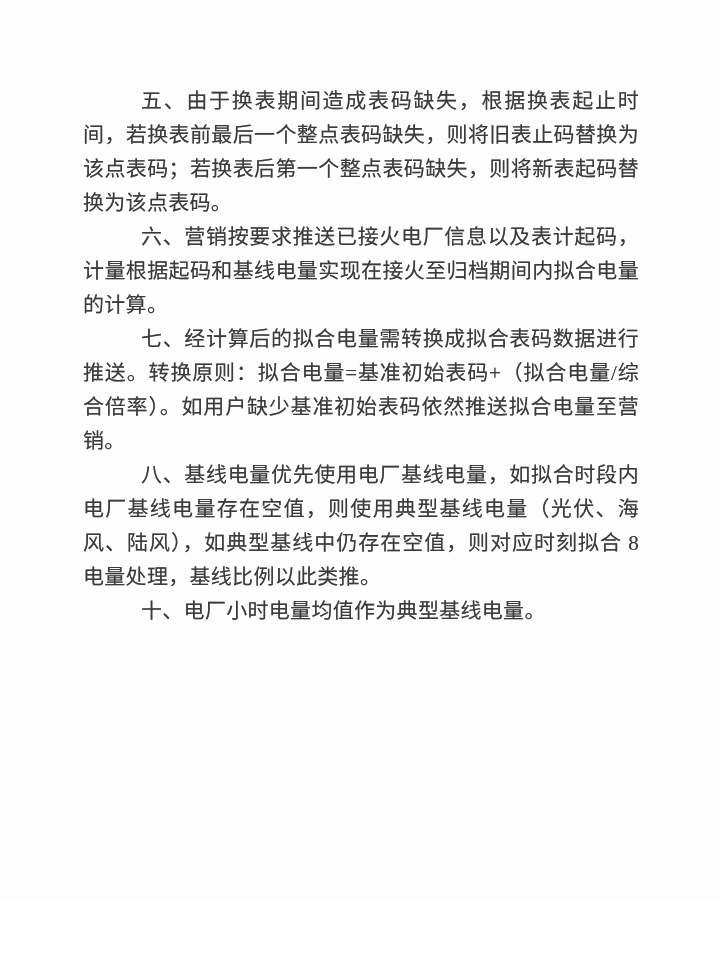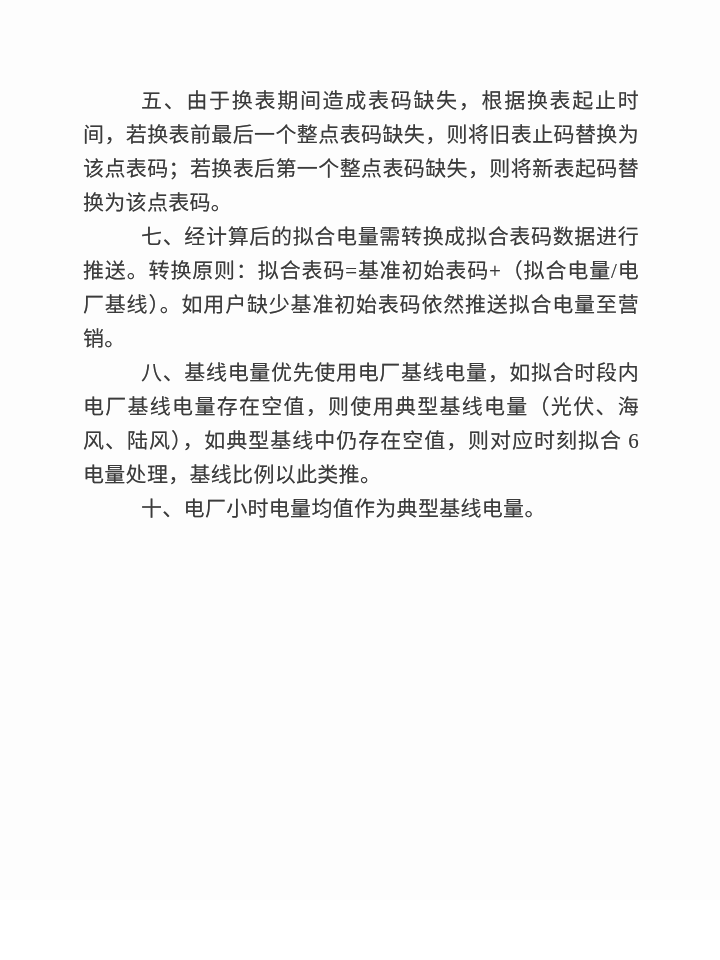--- a/index.html
+++ b/index.html
@@ -43,20 +43,21 @@
     color: #4c1d95;
     letter-spacing: 1px;
   }
 </style>
 </head>
 <body>
 
 <div class="page">
   <div class="doc-body">
     <p class="para">五、由于换表期间造成表码缺失，根据换表起止时间，若换表前最后一个整点表码缺失，则将旧表止码替换为该点表码；若换表后第一个整点表码缺失，则将新表起码替换为该点表码。</p>
-    <p class="para">七、经计算后的拟合电量需转换成拟合表码数据进行推送。转换原则：拟合表码=基准初始表码+（拟合电量/电厂基线）。如用户缺少基准初始表码依然推送拟合电量至营销。</p>
-    <p class="para">八、基线电量优先使用电厂基线电量，如拟合时段内电厂基线电量存在空值，则使用典型基线电量（光伏、海风、陆风），如典型基线中仍存在空值，则对应时刻拟合 6 电量处理，基线比例以此类推。</p>
+    <p class="para">六、营销按要求推送已接火电厂信息以及表计起码，计量根据起码和基线电量实现在接火至归档期间内拟合电量的计算。</p>
+    <p class="para">七、经计算后的拟合电量需转换成拟合表码数据进行推送。转换原则：拟合电量=基准初始表码+（拟合电量/综合倍率）。如用户缺少基准初始表码依然推送拟合电量至营销。</p>
+    <p class="para">八、基线电量优先使用电厂基线电量，如拟合时段内电厂基线电量存在空值，则使用典型基线电量（光伏、海风、陆风），如典型基线中仍存在空值，则对应时刻拟合 8 电量处理，基线比例以此类推。</p>
     <p class="para">十、电厂小时电量均值作为典型基线电量。</p>
   </div>
   <div class="footer">
     <span>- 12 -</span>
   </div>
 </div>
 
 </body></html>

